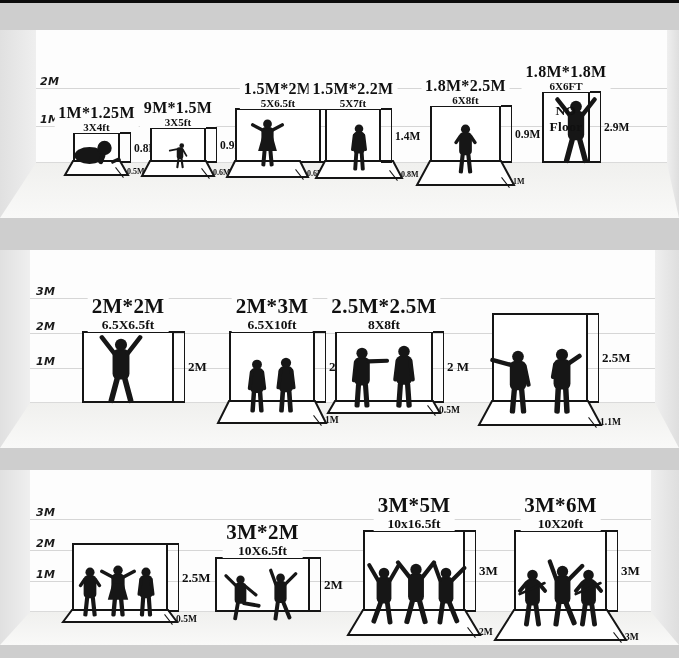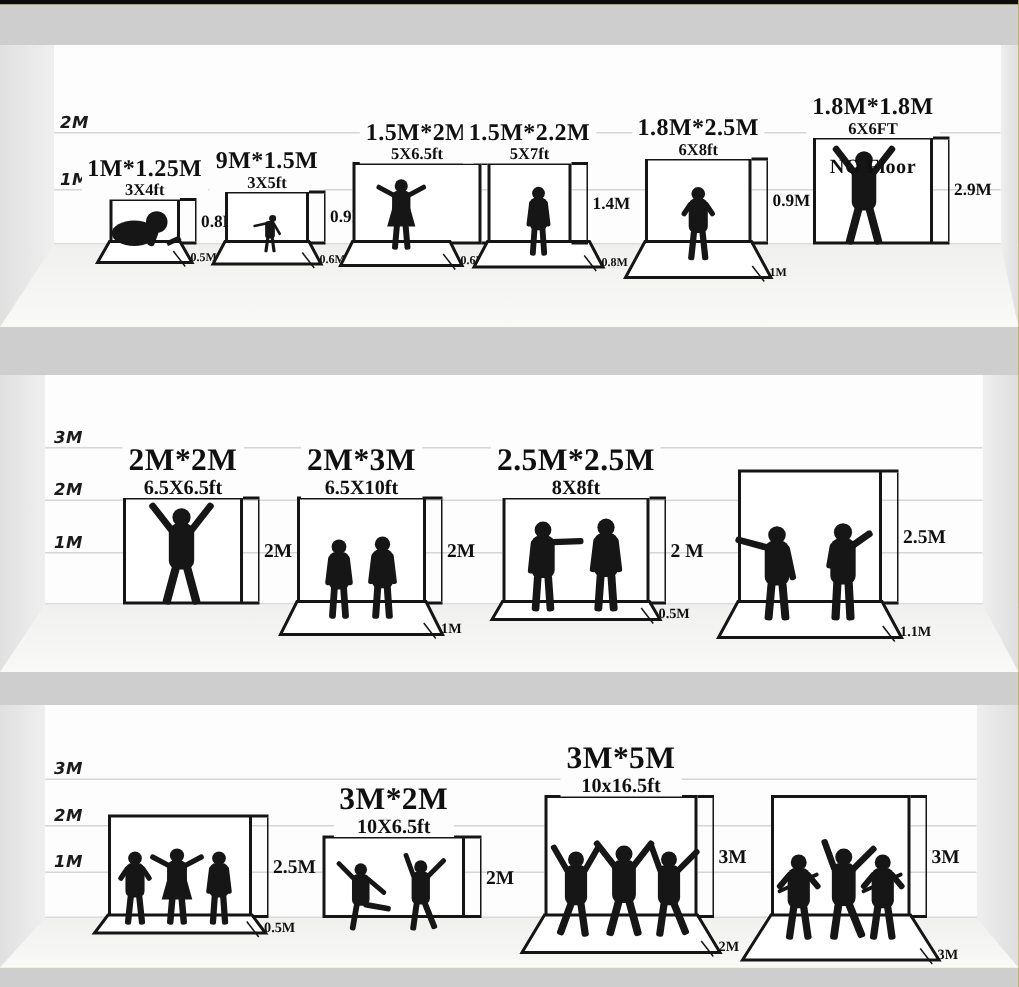--- a/index.html
+++ b/index.html
@@ -176,21 +176,21 @@
               <rect x="36.5" y="22" width="7" height="22" rx="3" transform="rotate(34 40 24)"></rect>
               <rect x="56.5" y="22" width="7" height="22" rx="3" transform="rotate(-34 60 24)"></rect>
               <circle cx="50" cy="10.5" r="9.3"></circle>
             </g>
           </g>
         </svg>
         <div class="dim">
           <div class="dlab">0.9M</div>
         </div>
       </div>
-      <div class="item" style="left:542px;top:61px;width:80px;height:72px">
+      <div class="item" style="left:542px;top:61px;width:48px;height:72px">
         <div class="tblock">
           <div class="t1">1.8M*1.8M</div>
           <div class="t2">6X6FT</div>
         </div>
         <svg class="figs" width="68" height="120" viewBox="0 0 68 120" style="left:-2px;bottom:-2px">
           <g fill="#161616">
             <g transform="translate(2.5 57) scale(0.63)">
               <rect x="40" y="60" width="8.5" height="41" rx="3" transform="rotate(15 44 62)"></rect>
               <rect x="51.5" y="60" width="8.5" height="41" rx="3" transform="rotate(-15 56 62)"></rect>
               <rect x="37" y="17" width="26" height="47" rx="9"></rect>
@@ -210,42 +210,42 @@
   <section class="room r1" id="room1" style="height: 198px;">
       <div class="floor" style="height:45px"></div>
       <div class="gline" style="left:30px;right:24px;top:48px"></div>
       <div class="alab" style="left:36px;top:35px">3M</div>
       <div class="gline" style="left:30px;right:24px;top:83px"></div>
       <div class="alab" style="left:36px;top:70px">2M</div>
       <div class="gline" style="left:30px;right:24px;top:118px"></div>
       <div class="alab" style="left:36px;top:105px">1M</div>
       <div class="wedge wedge-l" style="width:30px;height:198px;clip-path:polygon(0 0,100% 0,100% 153px,0 100%)"></div>
       <div class="wedge wedge-r" style="width:24px;height:198px;clip-path:polygon(0 0,100% 0,100% 100%,0 153px)"></div>
-      <div class="item" style="left:82px;top:81px;width:80px;height:72px">
+      <div class="item" style="left:82px;top:81px;width:92px;height:72px">
         <div class="tblock">
           <div class="t1">2M*2M</div>
           <div class="t2">6.5X6.5ft</div>
         </div>
         <svg class="figs" width="78" height="120" viewBox="0 0 78 120" style="left:-2px;bottom:-2px">
           <g fill="#161616">
             <g transform="translate(6.5 55) scale(0.65)">
               <rect x="40" y="60" width="8.5" height="41" rx="3" transform="rotate(15 44 62)"></rect>
               <rect x="51.5" y="60" width="8.5" height="41" rx="3" transform="rotate(-15 56 62)"></rect>
               <rect x="37" y="17" width="26" height="47" rx="9"></rect>
               <rect x="36.5" y="22" width="7" height="37" rx="3" transform="rotate(142 40 24)"></rect>
               <rect x="56.5" y="22" width="7" height="37" rx="3" transform="rotate(-142 60 24)"></rect>
               <circle cx="50" cy="10.5" r="9.3"></circle>
             </g>
           </g>
         </svg>
         <div class="dim">
           <div class="dlab">2M</div>
         </div>
       </div>
-      <div class="item" style="left:198px;top:81px;width:86px;height:72px">
+      <div class="item" style="left:229px;top:81px;width:86px;height:72px">
         <div class="tblock">
           <div class="t1">2M*3M</div>
           <div class="t2">6.5X10ft</div>
         </div>
         <svg class="mat" width="110" height="24" style="left:-14px;top:calc(100% - 1px)">
           <polygon points="12,1 98,1 109,23 1,23" fill="#ffffff" stroke="#151515" stroke-width="2"></polygon>
         </svg>
         <div class="ftick" style="left:80px;top:87px"></div>
         <div class="flab" style="left:94px;top:82px">1M</div>
         <svg class="figs" width="86" height="120" viewBox="0 0 86 120" style="left:-2px;bottom:-11px">
@@ -452,20 +452,24 @@
               <rect x="56.5" y="22" width="7" height="37" rx="3" transform="rotate(-135 60 24)"></rect>
               <circle cx="50" cy="10.5" r="9.3"></circle>
             </g>
           </g>
         </svg>
         <div class="dim">
           <div class="dlab">3M</div>
         </div>
       </div>
       <div class="item" style="left:514px;top:60px;width:93px;height:82px">
+        <div class="tblock">
+          <div class="t1">3M*6M</div>
+          <div class="t2">10X20ft</div>
+        </div>
         <svg class="mat" width="133" height="32" style="left:-22px;top:calc(100% - 1px)">
           <polygon points="20,1 113,1 132,31 1,31" fill="#ffffff" stroke="#151515" stroke-width="2"></polygon>
         </svg>
         <div class="ftick" style="left:95px;top:105px"></div>
         <div class="flab" style="left:109px;top:100px">3M</div>
         <svg class="figs" width="93" height="120" viewBox="0 0 93 120" style="left:-2px;bottom:-16px">
           <g fill="#161616">
             <g transform="translate(-9.999999999999996 63.00000000000001) scale(0.57)">
               <rect x="40" y="60" width="8.5" height="41" rx="3" transform="rotate(8 44 62)"></rect>
               <rect x="51.5" y="60" width="8.5" height="41" rx="3" transform="rotate(-8 56 62)"></rect>

